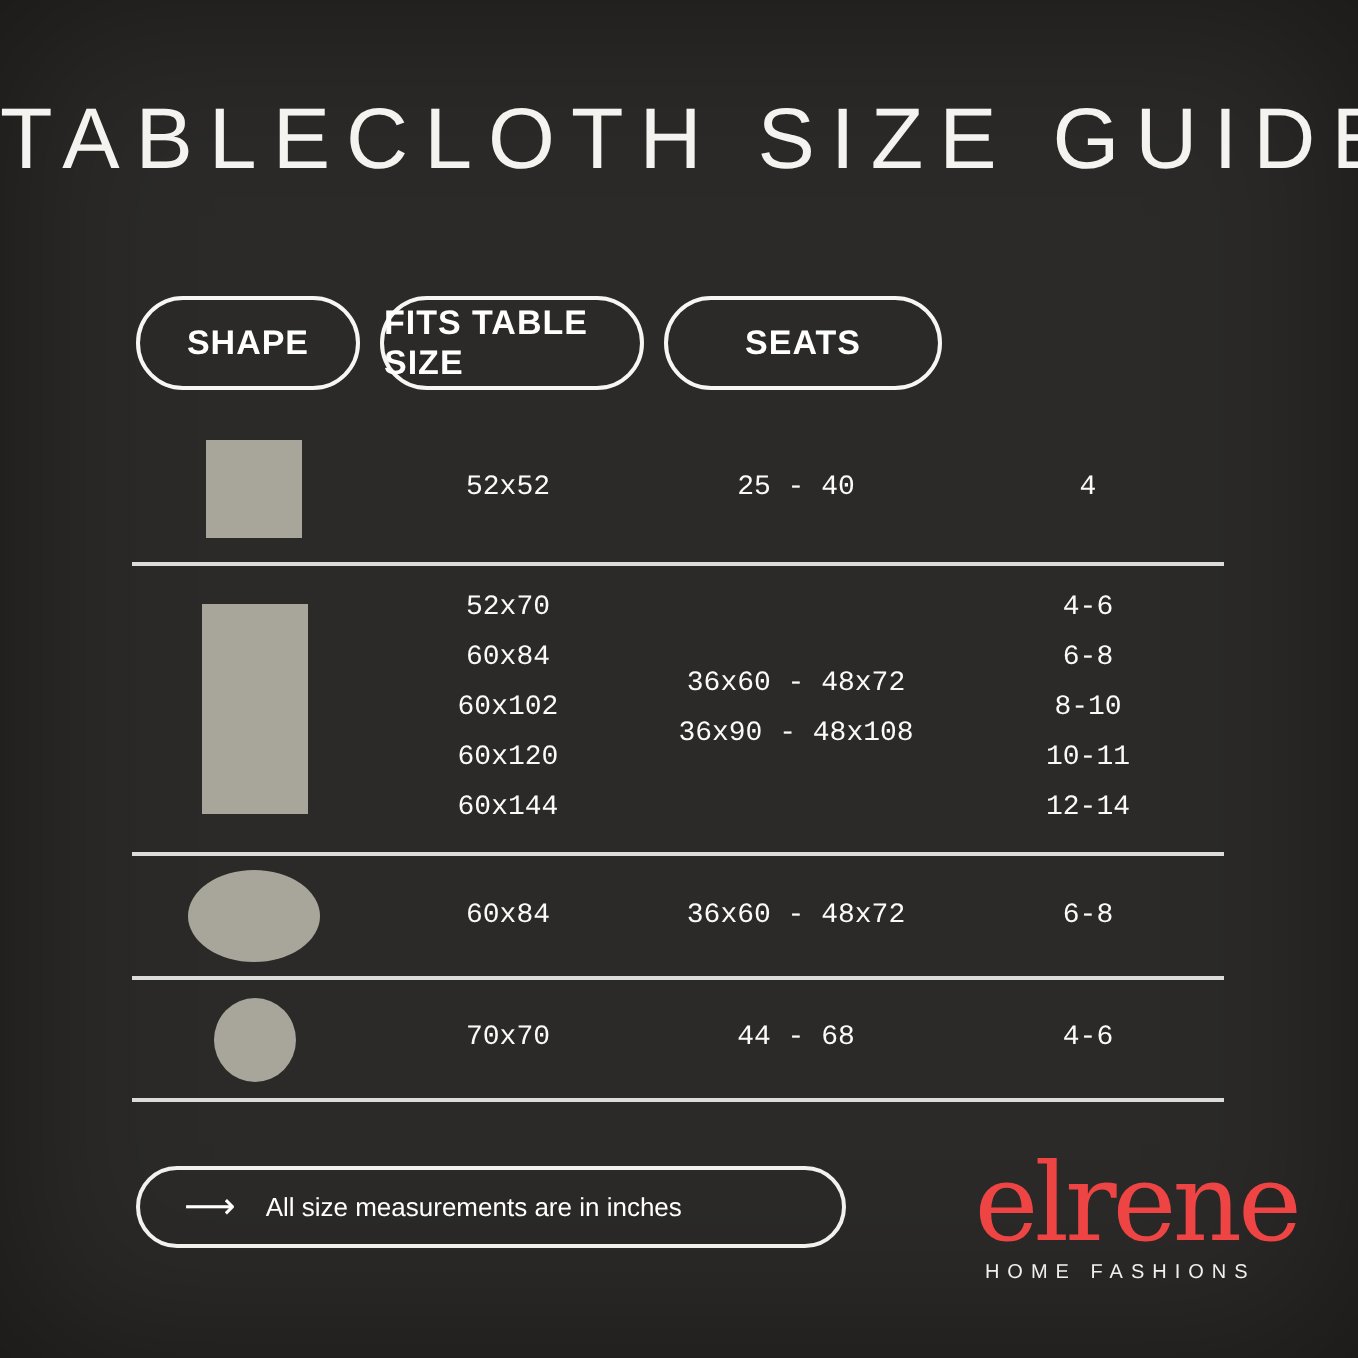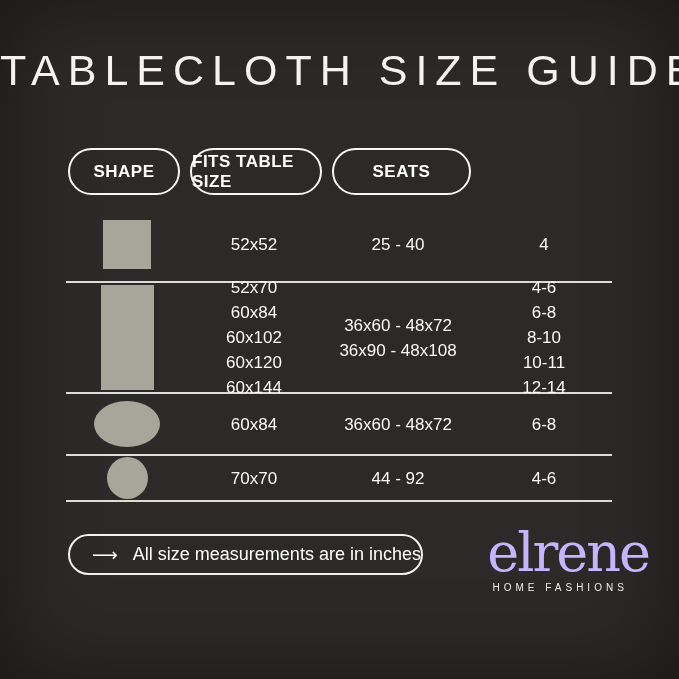--- a/index.html
+++ b/index.html
@@ -51,40 +51,41 @@
   .table {
     margin: 13px 0 0 66px;
     width: 546px;
   }
   .row {
     display: flex;
     align-items: center;
     border-bottom: 2px solid #dcdcda;
   }
   .row:nth-child(1) { height: 75px; }
-  .row:nth-child(2) { height: 111px; }
+  .row:nth-child(2) { height: 145px; }
   .row:nth-child(3) { height: 62px; }
-  .row:nth-child(4) { height: 46px; text-align: center; }
+  .row:nth-child(4) { height: 61px; text-align: center; }
 
   .cell {
     display: flex;
     flex-direction: column;
     align-items: center;
     justify-content: center;
   }
   .cell.c-shape { width: 122px; }
   .cell.c-size  { width: 132px; }
   .cell.c-fits  { width: 156px; }
   .cell.c-seats { width: 136px; }
 
   .cell .line {
-    font-size: 17px;
+    font-size: 14px;
     line-height: 25px;
     color: #fbfaf8;
     white-space: nowrap;
+    font-family: Liberation Mono, monospace;
   }
 
   .shape { background: #a8a69b; }
   .shape.square    { width: 48px; height: 49px; }
   .shape.rectangle { width: 53px; height: 105px; }
   .shape.oval      { width: 66px; height: 46px; border-radius: 50%; }
   .shape.circle    { width: 41px; height: 42px; border-radius: 50%; }
 
   .footer {
     display: flex;
@@ -101,31 +102,31 @@
     align-items: center;
     padding-left: 22px;
   }
   .note .arrow {
     font-family: "DejaVu Sans", sans-serif;
     font-size: 18px;
     margin-right: 15px;
     color: #ffffff;
   }
   .note .note-text {
-    font-size: 18px;
+    font-size: 13px;
     color: #ffffff;
   }
 
   .logo { text-align: center; margin-top: -8px; }
   .brand {
     font-family: "DejaVu Serif", serif;
     font-size: 54px;
     line-height: 54px;
     letter-spacing: -2px;
-    color: #c4b5fd;
+    color: #ef4444;
     margin-left: 16px;
   }
   .tagline {
     margin-top: 2px;
     font-size: 10px;
     font-weight: normal;
     letter-spacing: 4px;
     color: #f0efec;
   }
 </style>
@@ -195,21 +196,21 @@
         </div>
       </div>
       <div class="row">
         <div class="cell c-shape">
           <div class="shape circle" style="background: rgb(168, 166, 155);"></div>
         </div>
         <div class="cell c-size">
           <div class="line">70x70</div>
         </div>
         <div class="cell c-fits">
-          <div class="line">44 - 92</div>
+          <div class="line">44 - 68</div>
         </div>
         <div class="cell c-seats">
           <div class="line">4-6</div>
         </div>
       </div>
     </div>
 
   <div class="footer">
     <div class="note">
       <span class="arrow">⟶</span>

